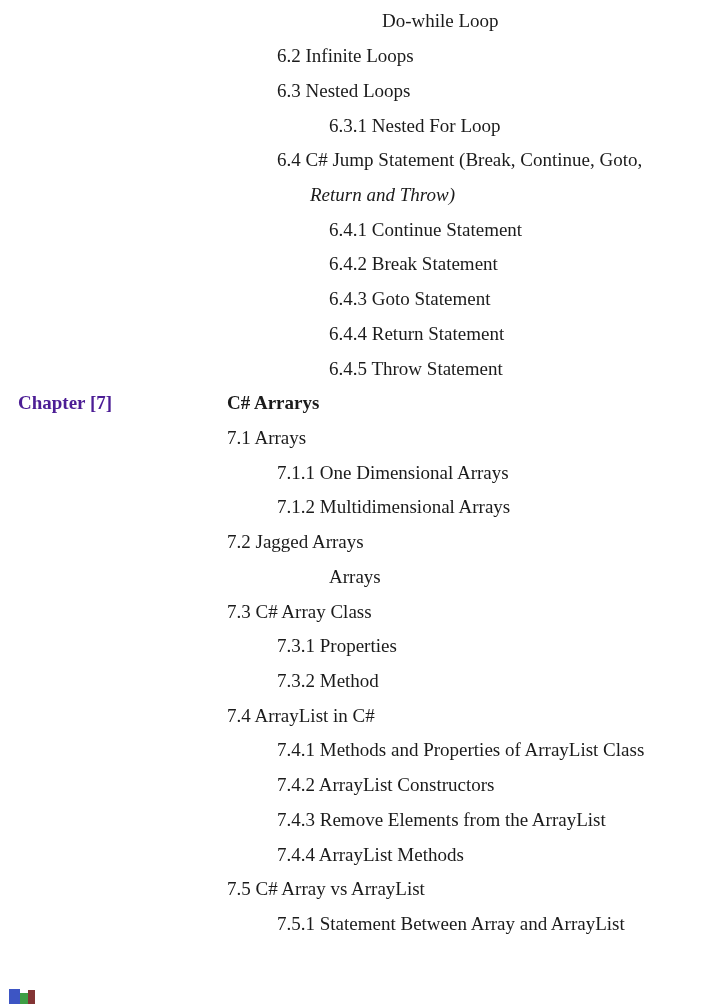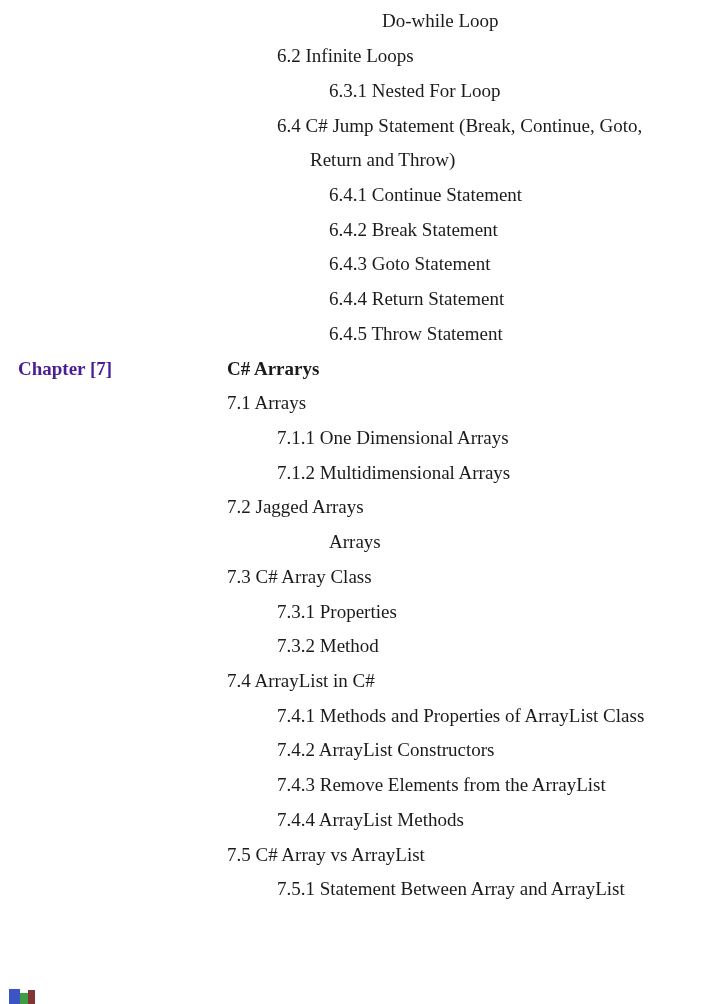--- a/index.html
+++ b/index.html
@@ -31,21 +31,21 @@
     color: #1b1b1b;
   }
   .toc-row.bold .entry-text,
   .toc-row.bold .chapter-label {
     font-weight: 700;
   }
   .entry-text { display: inline-block; }
   
   .lv-l1   .entry-text { margin-left: 227px; text-align: center; }
   .lv-l2   .entry-text { margin-left: 277px; }
-  .lv-cont .entry-text { margin-left: 310px; }
+  .lv-cont .entry-text { margin-left: 310px; font-style: italic; }
   .lv-l3   .entry-text { margin-left: 329px; }
   .lv-deep .entry-text { margin-left: 382px; }
   .chapter-label {
     position: absolute;
     left: 18px;
     top: 50%;
     transform: translateY(-50%);
     font-size: 19px;
     color: #4c1d95;
   }
@@ -67,20 +67,23 @@
 </head>
 <body>
 
 <div class="page">
   <div class="toc" id="toc">
       <div class="toc-row lv-deep">
         <span class="entry-text">Do-while Loop</span>
       </div>
       <div class="toc-row lv-l2">
         <span class="entry-text">6.2 Infinite Loops</span>
+      </div>
+      <div class="toc-row lv-l2">
+        <span class="entry-text">6.3 Nested Loops</span>
       </div>
       <div class="toc-row lv-l3">
         <span class="entry-text">6.3.1 Nested For Loop</span>
       </div>
       <div class="toc-row lv-l2">
         <span class="entry-text">6.4 C# Jump Statement (Break, Continue, Goto,</span>
       </div>
       <div class="toc-row lv-cont">
         <span class="entry-text">Return and Throw)</span>
       </div>

